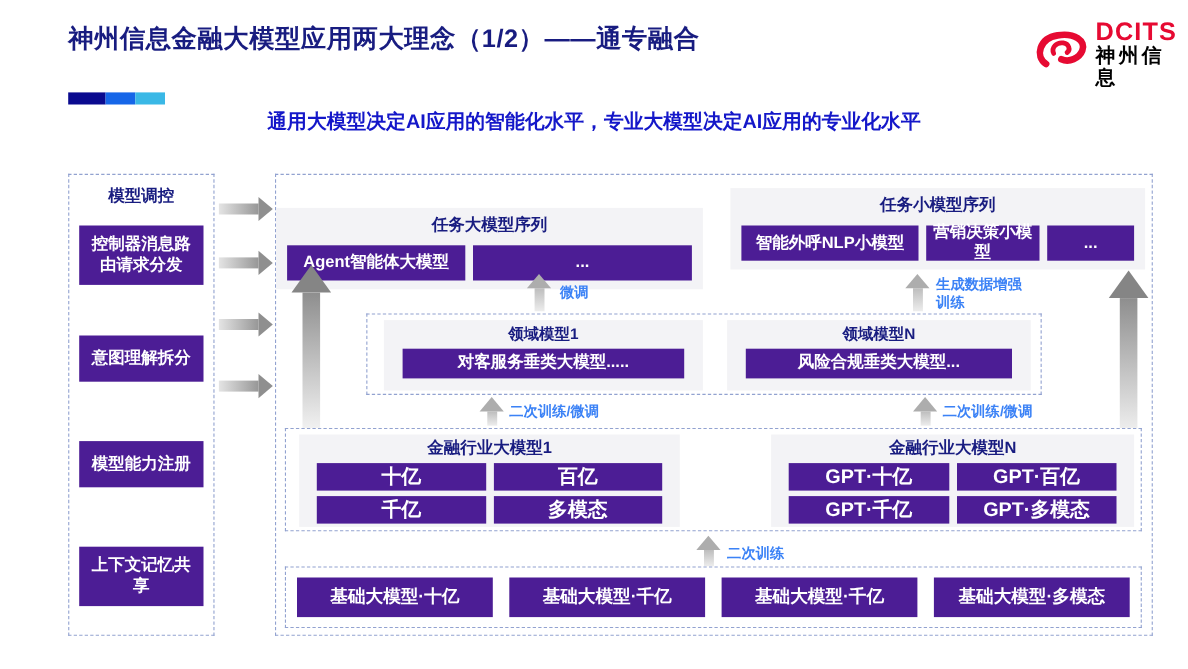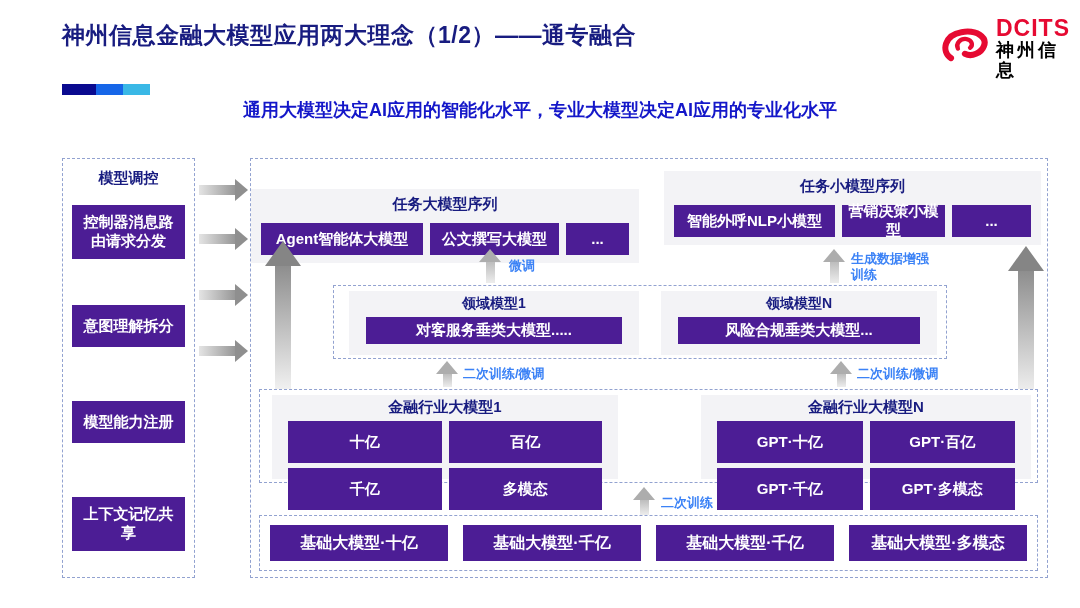--- a/index.html
+++ b/index.html
@@ -62,21 +62,21 @@
   .task-row{ position:absolute; left:10px; right:10px; top:34px; height:32px; display:flex; gap:7px; }
   .task-row .blue-btn{ font-size:15px; }
   .domain-box{ left:82px; top:126px; width:614px; height:74px; }
   .domain-panel{ top:5px; height:64px; }
   .domain-panel .sec-title{ margin-top:4px; font-size:14px; }
   .domain-panel .blue-btn{ margin:4px 17px 0; height:27px; font-size:15px; }
   .industry-box{ left:8px; top:230px; width:779px; height:94px; }
   .industry-panel{ top:5px; height:84px; padding:3px 16px 0; }
   .industry-panel .sec-title{ font-size:15px; height:23px; }
   .industry-grid{ display:grid; grid-template-columns:1fr 1fr; gap:5px 7px; }
-  .industry-grid .blue-btn{ height:42px; font-size:15px; }
+  .industry-grid .blue-btn{ height:25px; font-size:18px; }
   .base-box{ left:8px; top:356px; width:779px; height:56px; display:flex; align-items:center; gap:15px; padding:0 10px; }
   .base-box .blue-btn{ flex:1; height:36px; font-size:16px; }
 </style>
 </head>
 <body>
 
 <div class="slide-title">神州信息金融大模型应用两大理念（1/2）——通专融合</div>
 <div class="grad-bar">
   <span class="s1"></span>
     <span class="s2"></span>
@@ -123,21 +123,20 @@
     <span class="shaft"></span>
     <span class="head"></span>
   </div>
 
 <div class="dashed-box main">
 
   <div class="gray-panel task-panel" style="left:0;width:388px;margin-top:18px;">
     <div class="sec-title">任务大模型序列</div>
     <div class="task-row">
       <div class="blue-btn" style="width:162px;">Agent智能体大模型</div>
-      <div class="blue-btn" style="width:129px;">公文撰写大模型</div>
       <div class="blue-btn" style="flex:1;">...</div>
     </div>
   </div>
 
   <div class="gray-panel task-panel" style="left:413px;width:377px;">
     <div class="sec-title">任务小模型序列</div>
     <div class="task-row">
       <div class="blue-btn" style="width:161px;">智能外呼NLP小模型</div>
       <div class="blue-btn" style="width:103px;">营销决策小模型</div>
       <div class="blue-btn" style="flex:1;">...</div>

